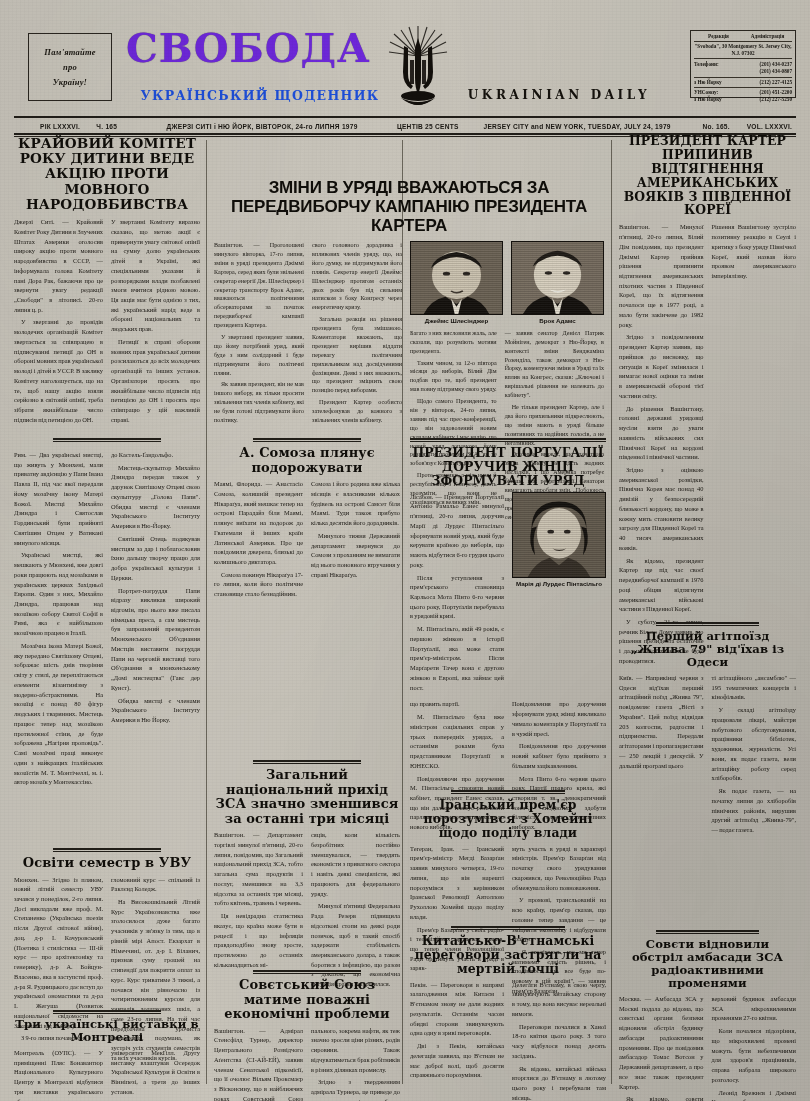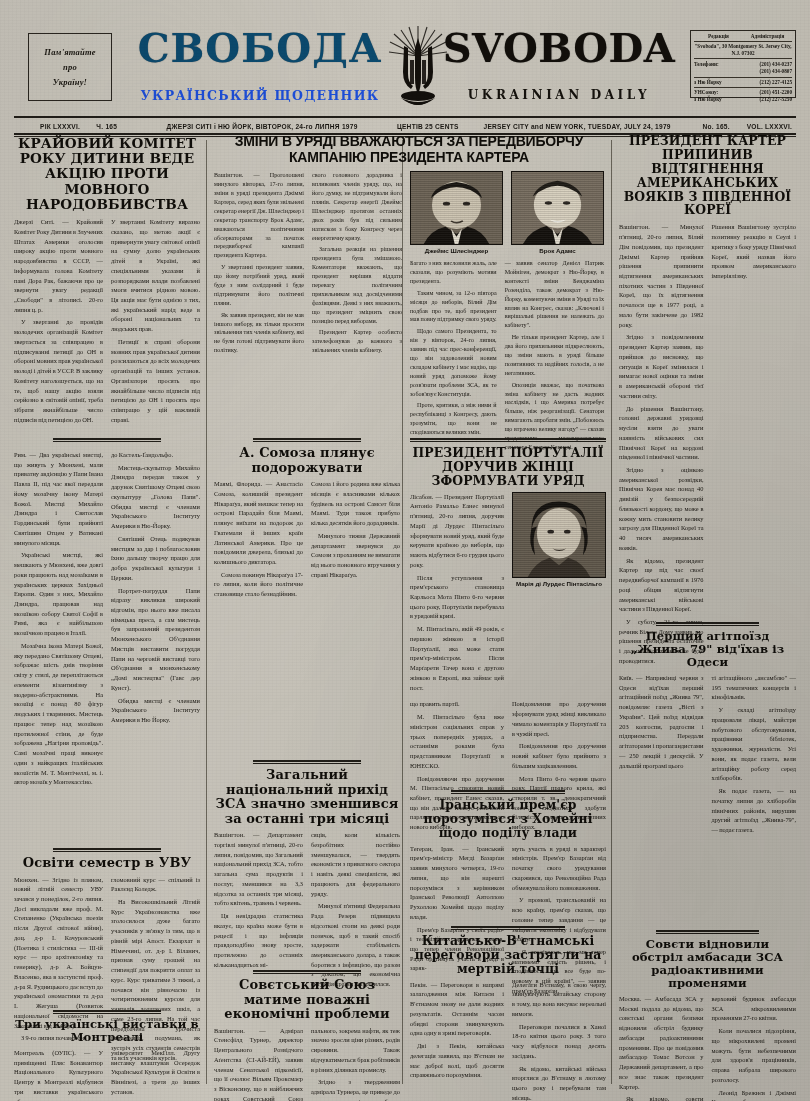--- a/index.html
+++ b/index.html
@@ -32,23 +32,23 @@
   .remember-box{
     position:absolute;left:14px;top:3px;width:82px;height:66px;
     border:1px solid #2a2620;text-align:center;
     display:flex;flex-direction:column;justify-content:center;gap:5px;
   }
   .remember-box span{
     font-weight:bold;font-style:italic;font-size:8.5px;letter-spacing:.2px;
     color:#1b1812;
   }
   .title-uk{
-    position:absolute;left:112px;top:-2px;width:268px;text-align:center;
+    position:absolute;left:112px;top:-2px;width:268px;text-align:left;
     font-family:"DejaVu Serif", serif;font-weight:bold;font-size:40px;
-    letter-spacing:1px;color:#0c4a6e;line-height:1;
+    letter-spacing:1px;color:#6d28d9;line-height:1;
     text-shadow:0 0 1px rgba(0,0,0,.45);
   }
   .sub-uk{
     position:absolute;left:112px;top:58px;width:268px;text-align:center;
     font-family:"DejaVu Serif", serif;font-weight:bold;font-size:12.5px;
     letter-spacing:1.3px;color:#1d4ed8;
   }
   .title-en{
     position:absolute;left:420px;top:-2px;width:250px;text-align:center;
     font-family:"DejaVu Serif", serif;font-weight:bold;font-size:40px;
@@ -104,21 +104,21 @@
 
   .hl{
     text-align:center;font-family:"DejaVu Serif", serif;font-weight:bold;
     color:#100e0a;line-height:1.12;letter-spacing:.1px;
   }
   .hl-sans{
     text-align:center;font-family:"Liberation Sans", sans-serif;font-weight:bold;
     color:#100e0a;line-height:1.12;letter-spacing:-.2px;
   }
   .h-lead{font-size:13.6px;}
-  .h-center{font-size:14px;}
+  .h-center{font-size:17px;margin-top:44px;}
   .h-right{font-size:12.4px;}
   .h-sec{font-size:13px;}
   .h-sec-sm{font-size:11.6px;}
 
   .dblrule{height:0;border-top:2px solid #221f19;border-bottom:1px solid #221f19;
     padding-top:1px;margin:4px auto 4px;width:58%;}
   .dblrule.wide{width:100%;}
 
   .cols2{display:flex;gap:8px;}
   .cols2 > div,.cols3 > div{flex:1;}
@@ -192,21 +192,20 @@
           <path d="M22 34 L26 34 L26 58 L22 58 Z" opacity=".9"></path>
           <path d="M34 34 L38 34 L38 58 L34 58 Z" opacity=".9"></path>
 
           <ellipse cx="30" cy="70" rx="17" ry="5"></ellipse>
           <path d="M13 72 Q30 86 47 72 Q30 80 13 72 Z"></path>
           <path d="M17 74 Q30 84 43 74 Q30 79 17 74 Z"></path>
         </g>
       </svg>
     </div>
 
-    <div class="title-en">SVOBODA</div>
     <div class="sub-en">UKRAINIAN DAILY</div>
 
     <div class="infobox">
       <div class="ihead">
         <div>Редакція</div>
         <div>Адміністрація</div>
       </div>
       <div class="addr">"Svoboda", 30 Montgomery St. Jersey City, N.J. 07302</div>
       <div class="grp">
         <div class="row">

